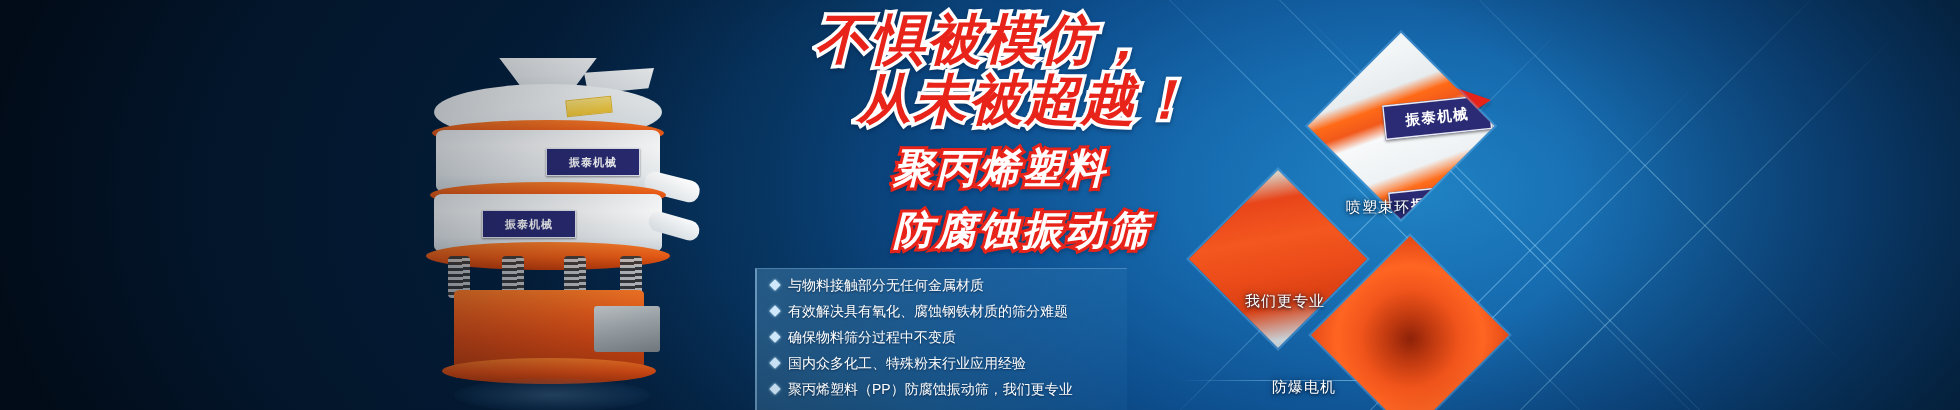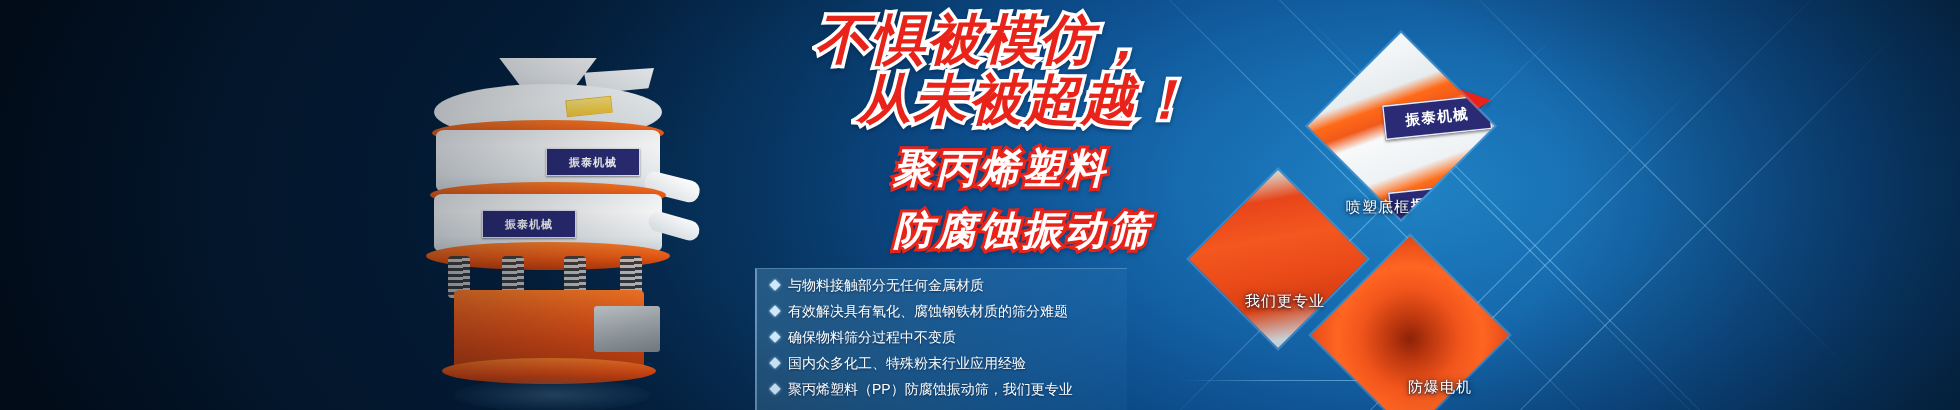--- a/index.html
+++ b/index.html
@@ -276,26 +276,26 @@
       <span>聚丙烯塑料（PP）防腐蚀振动筛，我们更专业</span>
     </div>
   </div>
 
   <div class="diamond" style="left:1335px;top:60px;width:132px;height:132px;">
     <div class="inner ph-ring">
       <div class="plate" style="left:54px;top:48px;width:72px;height:22px;font-size:10px;transform:rotate(-6deg);">振泰机械</div>
       <div class="plate" style="left:58px;top:108px;width:72px;height:20px;font-size:10px;transform:rotate(-6deg);">振泰机械</div>
     </div>
   </div>
-  <div class="dcap" style="left:1346px;top:198px;">喷塑底框</div>
+  <div class="dcap" style="left:1346px;top:198px;">喷塑束环</div>
 
   <div class="diamond" style="left:1215px;top:196px;width:126px;height:126px;">
     <div class="inner ph-base"></div>
   </div>
   <div class="dcap" style="left:1245px;top:292px;">我们更专业</div>
 
   <div class="diamond" style="left:1340px;top:265px;width:140px;height:140px;">
     <div class="inner ph-motor"></div>
   </div>
-  <div class="dcap" style="left:1408px;top:378px;">防爆电机</div>
+  <div class="dcap" style="left:1272px;top:378px;">防爆电机</div>
 
   <div class="vignette"></div>
 </div>
 
 </body></html>

